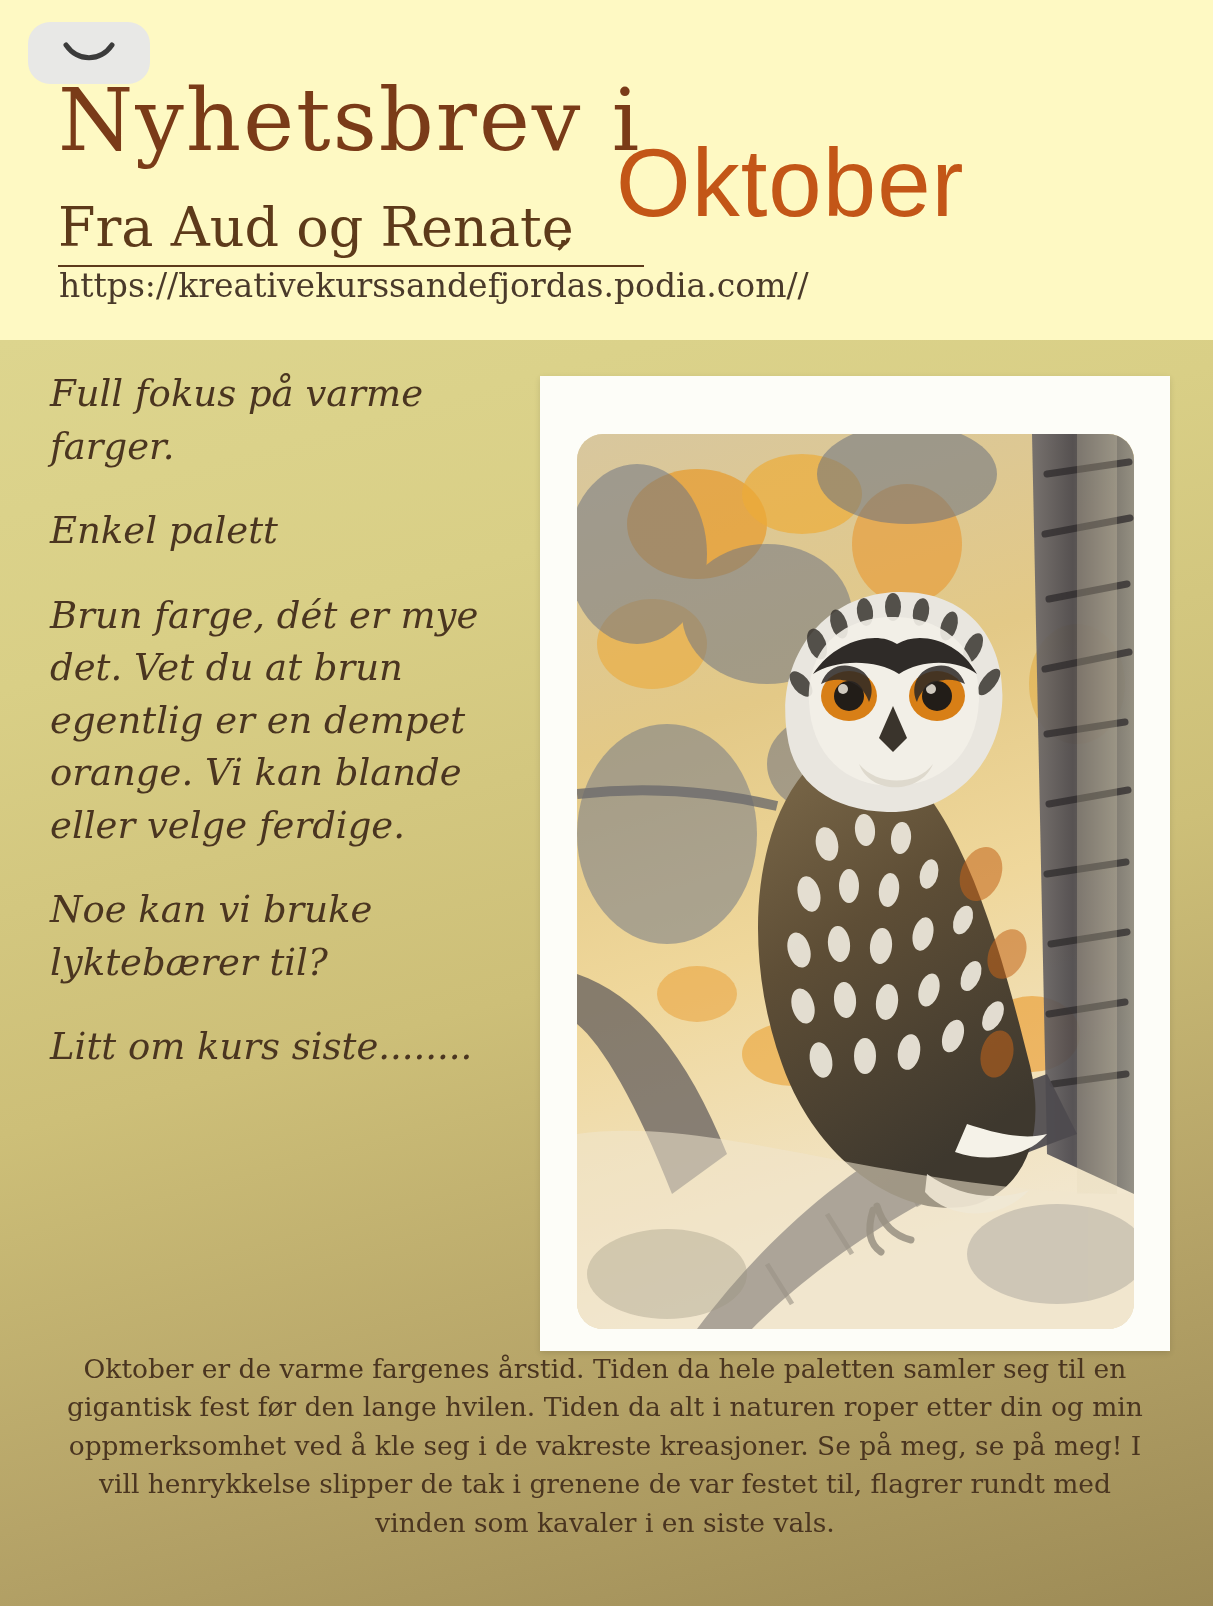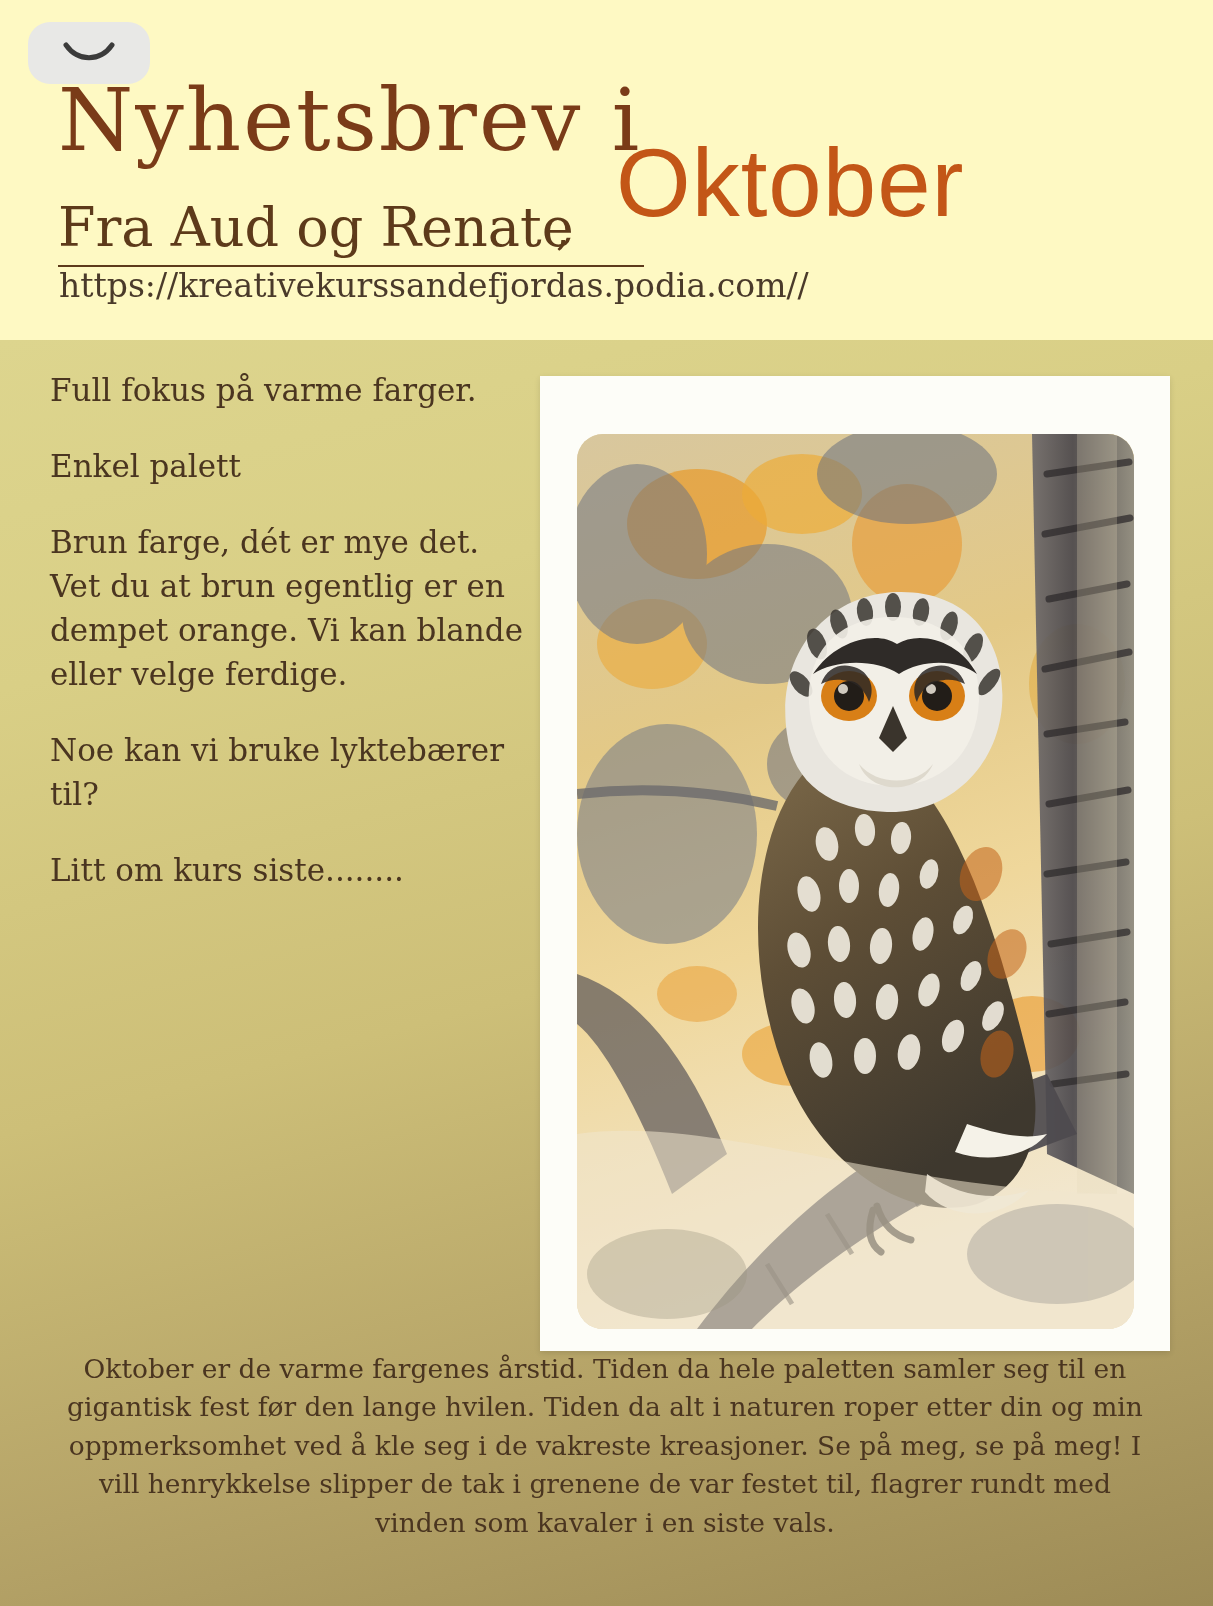--- a/index.html
+++ b/index.html
@@ -109,23 +109,24 @@
 
   .left-col {
     position: absolute;
     left: 50px;
     top: 28px;
     width: 490px;
   }
   .left-col p {
     margin: 0 12px 32px 0;
     font-family: "DejaVu Serif", serif;
-    font-size: 31px;
+    font-size: 37px;
     line-height: 1.42;
     color: #4a3520;
+    font-style: italic;
   }
 
   
   .art-card {
     position: absolute;
     left: 540px;
     top: 36px;
     width: 630px;
     height: 975px;
     background: #fdfdf8;

